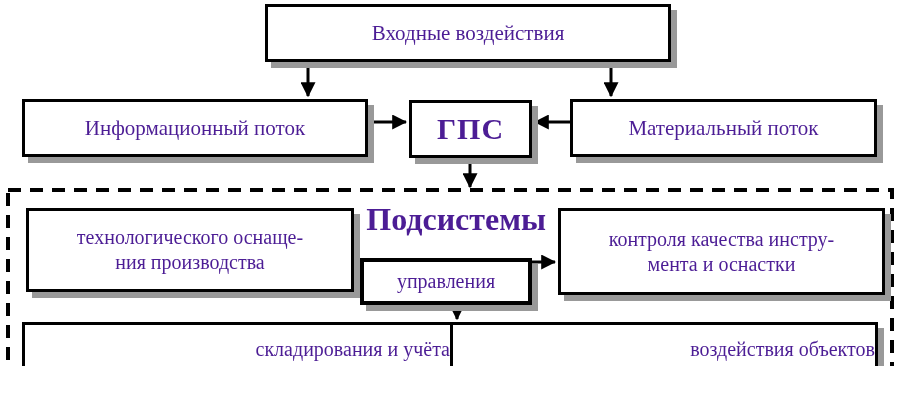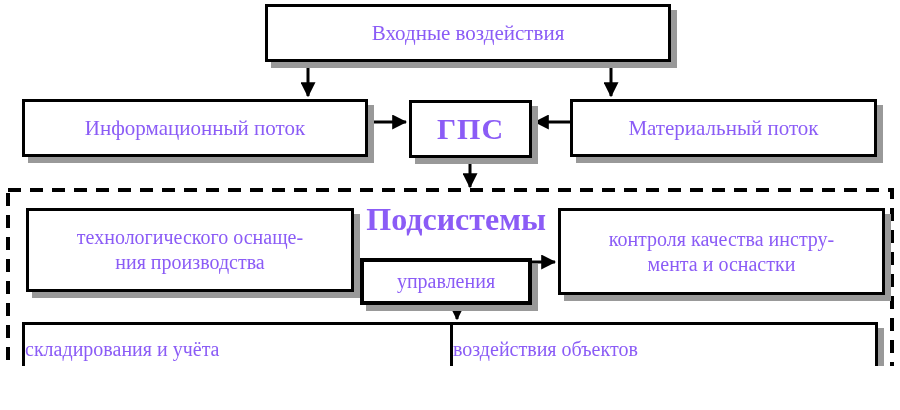--- a/index.html
+++ b/index.html
@@ -6,21 +6,21 @@
     margin: 0;
     padding: 0;
     background: #ffffff;
   }
   .stage {
     position: relative;
     width: 900px;
     height: 366px;
     background: #ffffff;
     font-family: "Liberation Serif", "DejaVu Serif", serif;
-    color: #8b5cf6;
+    color: #4c1d95;
     overflow: hidden;
   }
   .box {
     position: absolute;
     box-sizing: border-box;
     background: #ffffff;
     border: 3px solid #000000;
     box-shadow: 6px 6px 0 0 #999999;
     display: flex;
     align-items: center;
@@ -58,21 +58,21 @@
     border: 3px solid #000000;
     box-shadow: 6px 6px 0 0 #999999;
     display: flex;
     z-index: 2;
   }
   .bottom-cell {
     box-sizing: border-box;
     flex: 0 0 50%;
     display: flex;
     align-items: center;
-    justify-content: flex-start;
+    justify-content: flex-end;
     text-align: center;
     font-size: 20px;
   }
   .bottom-cell + .bottom-cell { border-left: 3px solid #000000; }
 
   #overlay {
     position: absolute;
     left: 0; top: 0;
     width: 900px;
     height: 410px;

